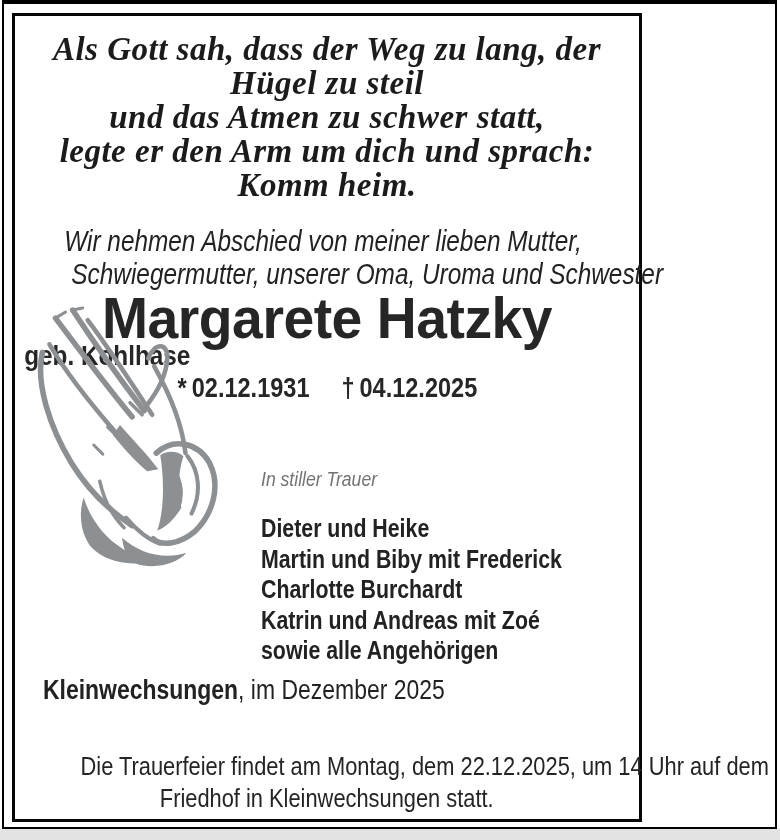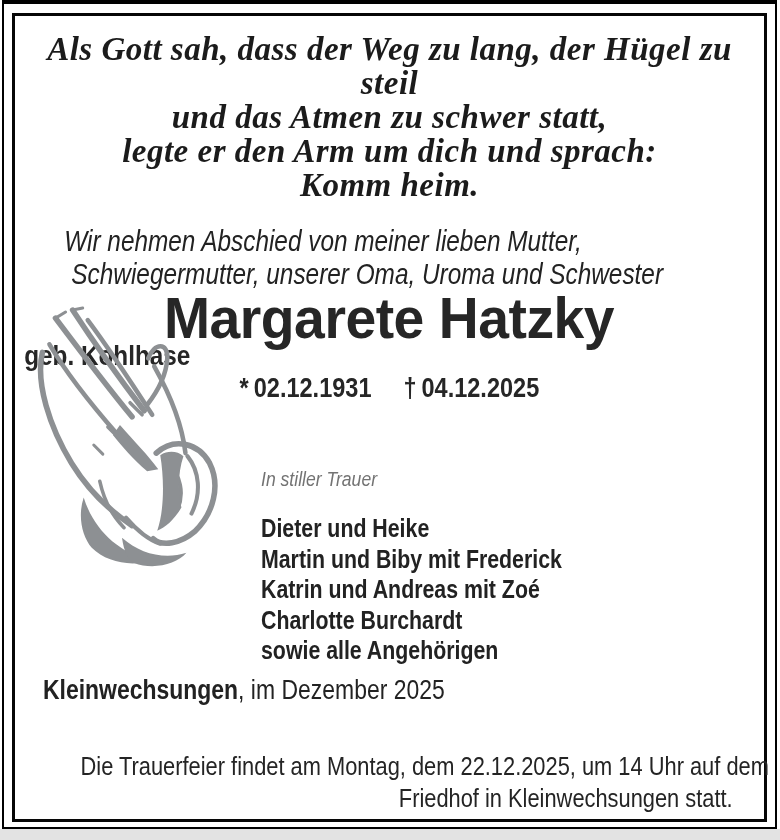--- a/index.html
+++ b/index.html
@@ -8,21 +8,21 @@
     font-family:"Liberation Sans",sans-serif;color:#1e1e1e;
     -webkit-font-smoothing:antialiased;
   }
   .page{position:absolute;inset:0;background:#fff;overflow:hidden;}
   .outside-strip{position:absolute;left:0;top:829px;width:780px;height:11px;background:#e3e3e3;}
   .outer-frame{
     position:absolute;left:2px;top:0;width:775px;height:829px;box-sizing:border-box;
     border-style:solid;border-color:#000;border-width:4px 2px 2px 2px;
   }
   .inner-frame{
-    position:absolute;left:12px;top:13px;width:755px;height:809px;box-sizing:border-box;
+    position:absolute;left:12px;top:13px;width:630px;height:809px;box-sizing:border-box;
     border:3px solid #060606;background:#fff;
   }
   
   .sx{display:inline-block;transform:scaleX(var(--sx,0.84));transform-origin:center;white-space:nowrap;}
   .sx.left{transform-origin:left center;}
 
   .quote{
     position:absolute;left:0;right:0;top:16px;text-align:center;
     font-family:"Liberation Serif","DejaVu Serif",serif;
     font-style:italic;font-weight:bold;font-size:33px;line-height:34px;color:#1b1b1b;
@@ -61,21 +61,21 @@
   .mourners{
     position:absolute;left:246px;top:497px;
     font-weight:bold;font-size:26px;line-height:30.5px;color:#222;
   }
   .dateline{
     position:absolute;left:28px;top:659px;font-size:27px;line-height:30px;color:#222;
   }
   .dateline .sx{--sx:0.85;}
   .dateline .place{font-weight:bold;}
   .notice{
-    position:absolute;left:0;right:0;top:734px;text-align:right;
+    position:absolute;left:0;right:0;top:734px;text-align:center;
     font-size:26px;line-height:32px;color:#242424;
   }
   .notice .sx{--sx:0.84;}
   .hands-svg{width:100%;height:100%;}
 </style>
 </head>
 <body>
 
 <div class="page">
   <div class="outside-strip"></div>
@@ -145,22 +145,22 @@
       </svg>
     </div>
 
     <div class="trauer">
       <span class="sx left">In stiller Trauer</span>
     </div>
 
     <div class="mourners">
       <div><span class="sx left" style="--sx:0.82">Dieter und Heike</span></div>
       <div><span class="sx left" style="--sx:0.82">Martin und Biby mit Frederick</span></div>
+      <div><span class="sx left" style="--sx:0.82">Charlotte Burchardt</span></div>
       <div><span class="sx left" style="--sx:0.82">Katrin und Andreas mit Zoé</span></div>
-      <div><span class="sx left" style="--sx:0.82">Charlotte Burchardt</span></div>
       <div><span class="sx left" style="--sx:0.82">sowie alle Angehörigen</span></div>
     </div>
 
     <div class="dateline">
       <span class="sx left"><span class="place">Kleinwechsungen</span><span>, im Dezember 2025</span></span>
     </div>
 
     <div class="notice">
       <div><span class="sx">Die Trauerfeier findet am Montag, dem 22.12.2025, um 14 Uhr auf dem</span></div>
       <div><span class="sx">Friedhof in Kleinwechsungen statt.</span></div>

